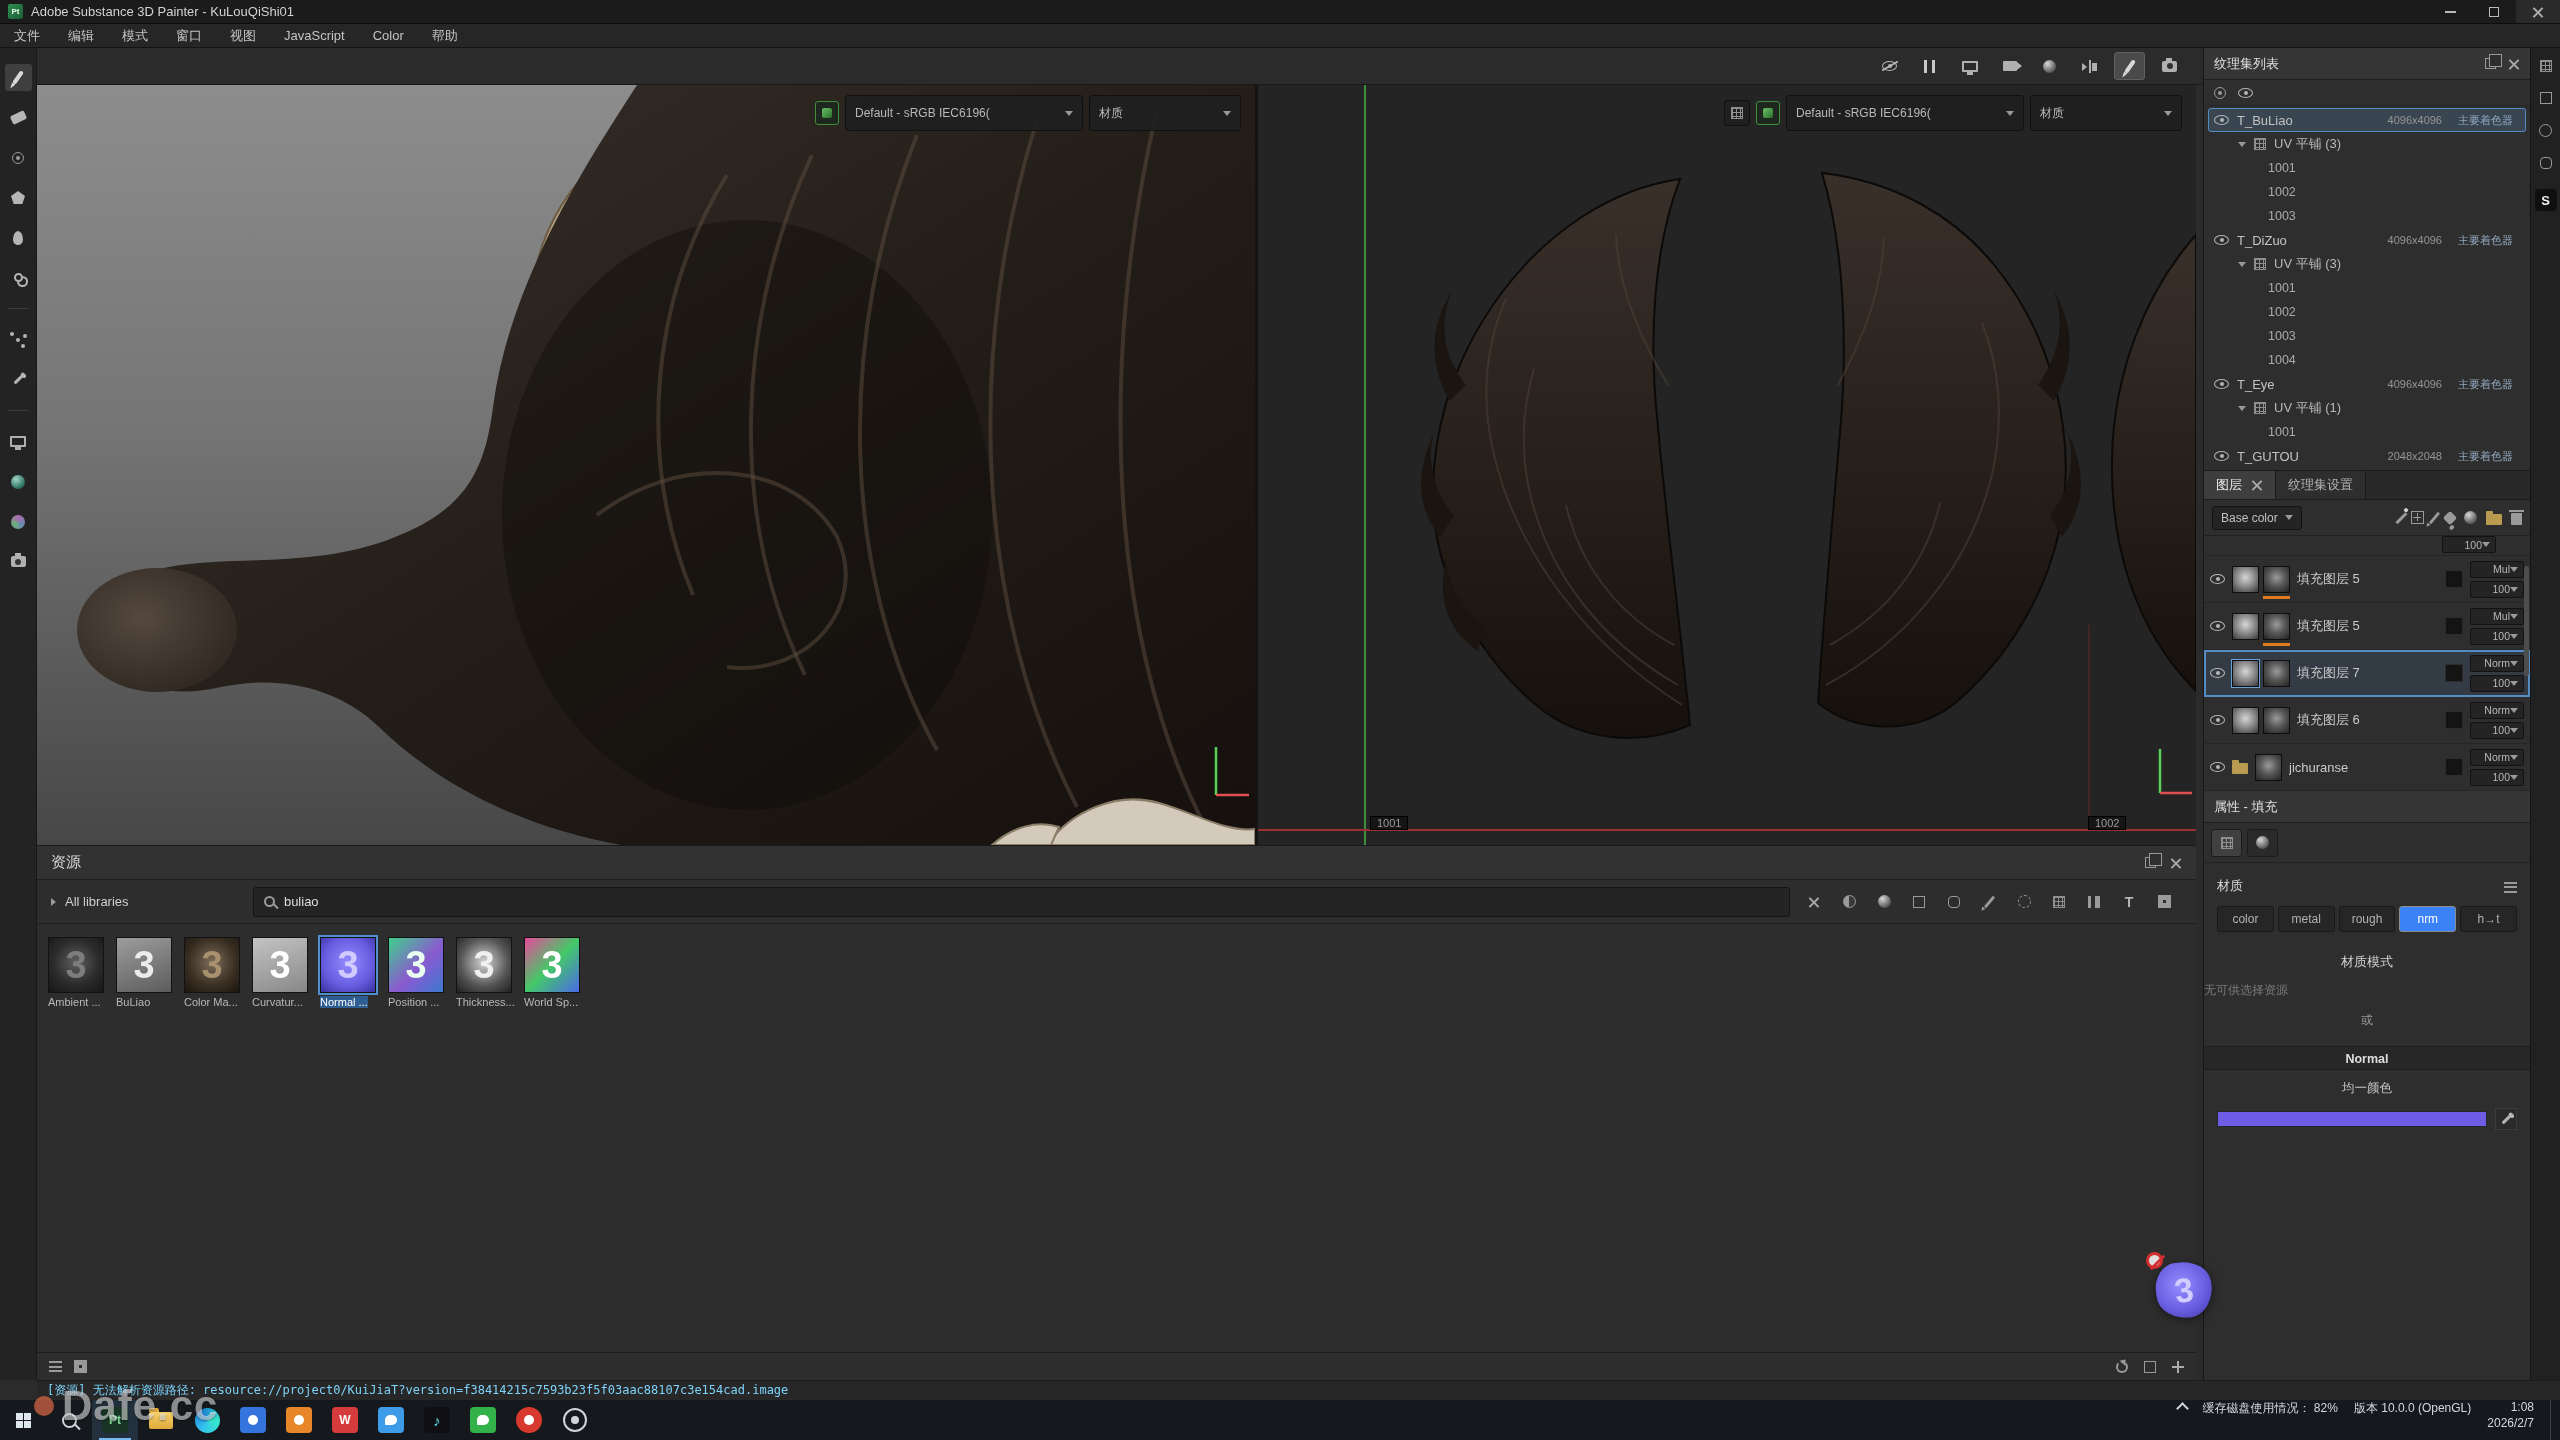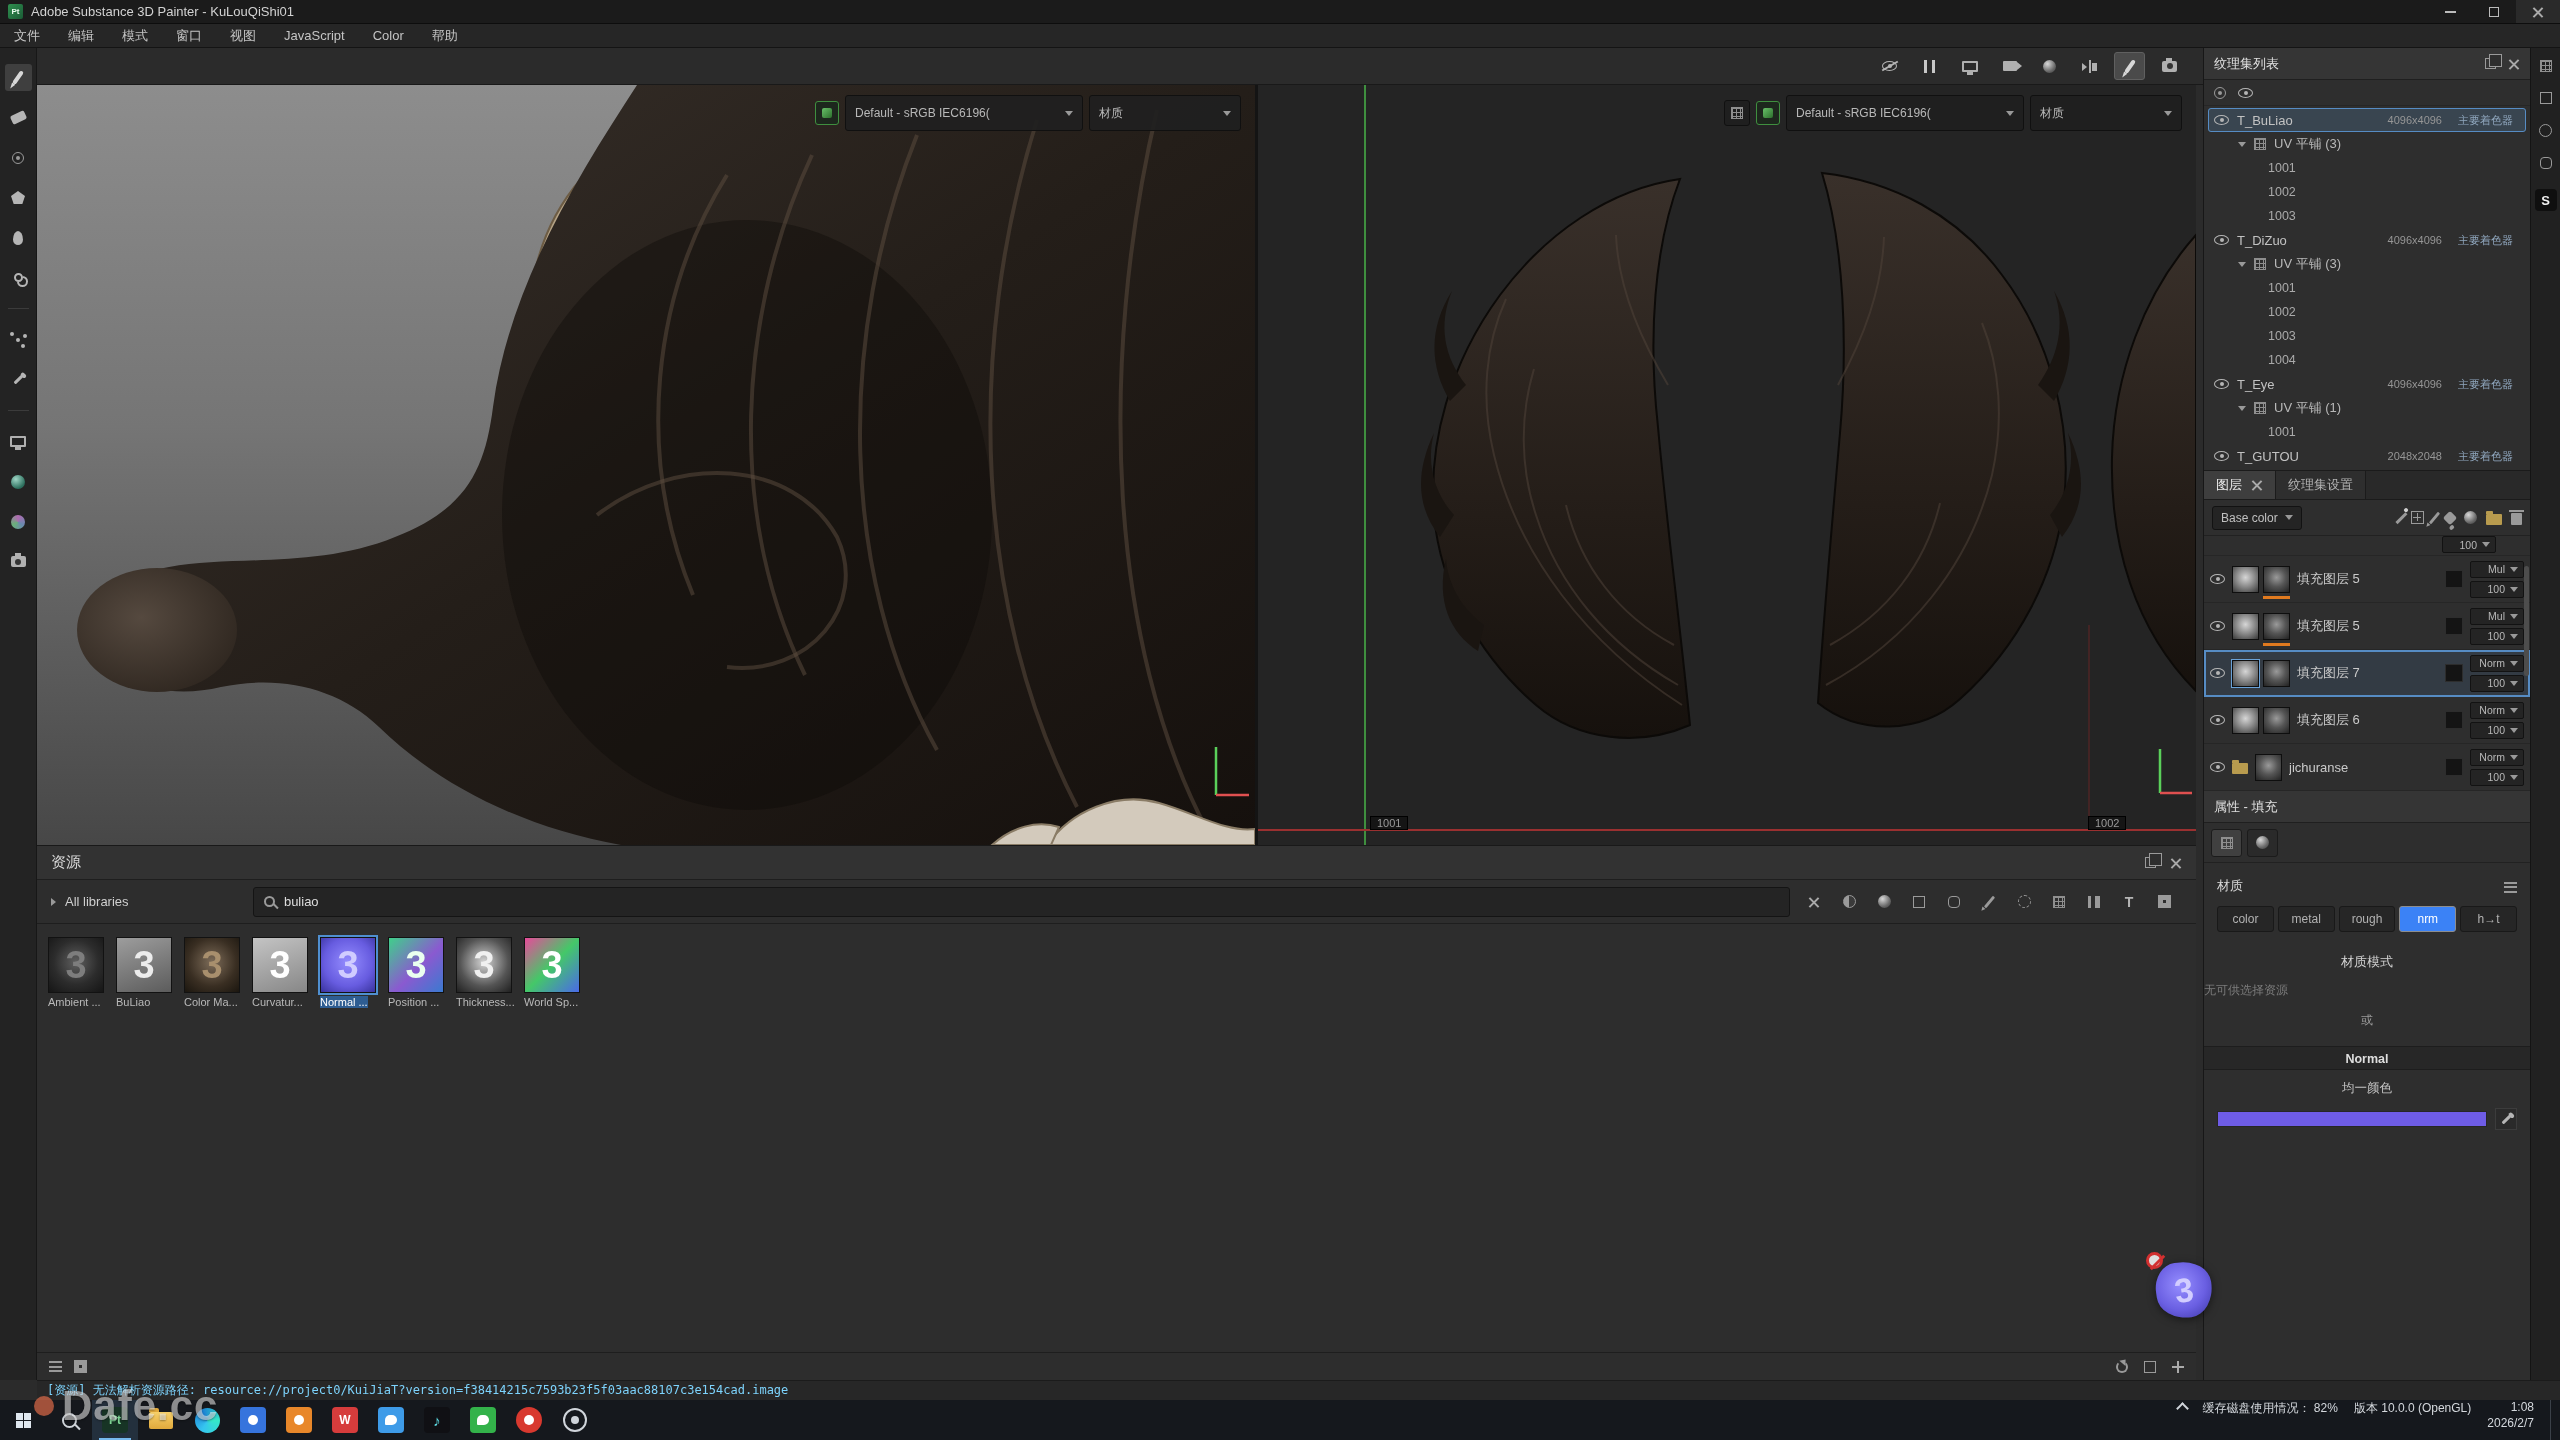--- a/index.html
+++ b/index.html
@@ -169,21 +169,21 @@
 .lrow{height:47px;border-bottom:1px solid #262626;display:flex;align-items:center;gap:7px;padding:0 6px;position:relative}
 .lrow.selected{outline:2px solid #568cc4;outline-offset:-2px;background:#333b44}
 .lthumbs{position:relative;display:flex;gap:4px}
 .lthumb{width:27px;height:27px;background:radial-gradient(circle at 50% 42%,#d6d6d6,#8b8b8b 48%,#383838);border:1px solid #0e0e0e;display:inline-block}
 .lthumb.dark{background:radial-gradient(circle at 50% 42%,#9a9a9a,#555 48%,#222)}
 .lrow.selected .lthumb:first-child{outline:1.5px solid #6aa2d8}
 .lrow.ul-orange .lthumbs::after{content:"";position:absolute;left:31px;bottom:-6px;width:27px;height:3px;background:#e07a1f}
 .lname{flex:1;font-size:13px;color:#cacaca;white-space:nowrap;overflow:hidden}
 .mask-box{width:18px;height:18px;background:#141414;border:1px solid #2d2d2d;display:inline-block}
 .blendcol{display:flex;flex-direction:column;gap:3px;align-items:flex-end}
-.blend-dd{height:17px;min-width:54px;background:#242424;border:1px solid #121212;border-radius:2px;font-size:10.5px;color:#b8b8b8;display:flex;align-items:center;gap:5px;padding:0 5px;justify-content:flex-end}
+.blend-dd{height:17px;min-width:54px;background:#242424;border:1px solid #121212;border-radius:2px;font-size:10.5px;color:#b8b8b8;display:flex;align-items:center;padding:0 5px;justify-content:flex-end}
 .vscroll{position:absolute;right:1px;top:30px;width:5px;height:110px;background:#4d4d4d;border-radius:3px}
 
 #pr-tabs{height:40px;display:flex;align-items:center;gap:5px;padding:0 7px;border-bottom:1px solid #212121}
 .pr-tab{width:31px;height:28px;background:#2a2a2a;border:1px solid #1b1b1b;border-radius:3px;display:flex;align-items:center;justify-content:center}
 .pr-tab.active{background:#404040}
 #pr-mat-row{height:30px;display:flex;align-items:center;padding:0 13px;font-size:13px;color:#d8d8d8;margin-top:8px}
 #pr-mat-row .right{margin-left:auto}
 #pr-channels{display:flex;gap:4px;padding:5px 13px}
 .chbtn{flex:1;height:26px;background:#262626;border:1px solid #191919;border-radius:3px;color:#b2b2b2;font-size:12px;display:flex;align-items:center;justify-content:center}
 .chbtn.active{background:#3b82f6;border-color:#8d8d8d;color:#fff}

